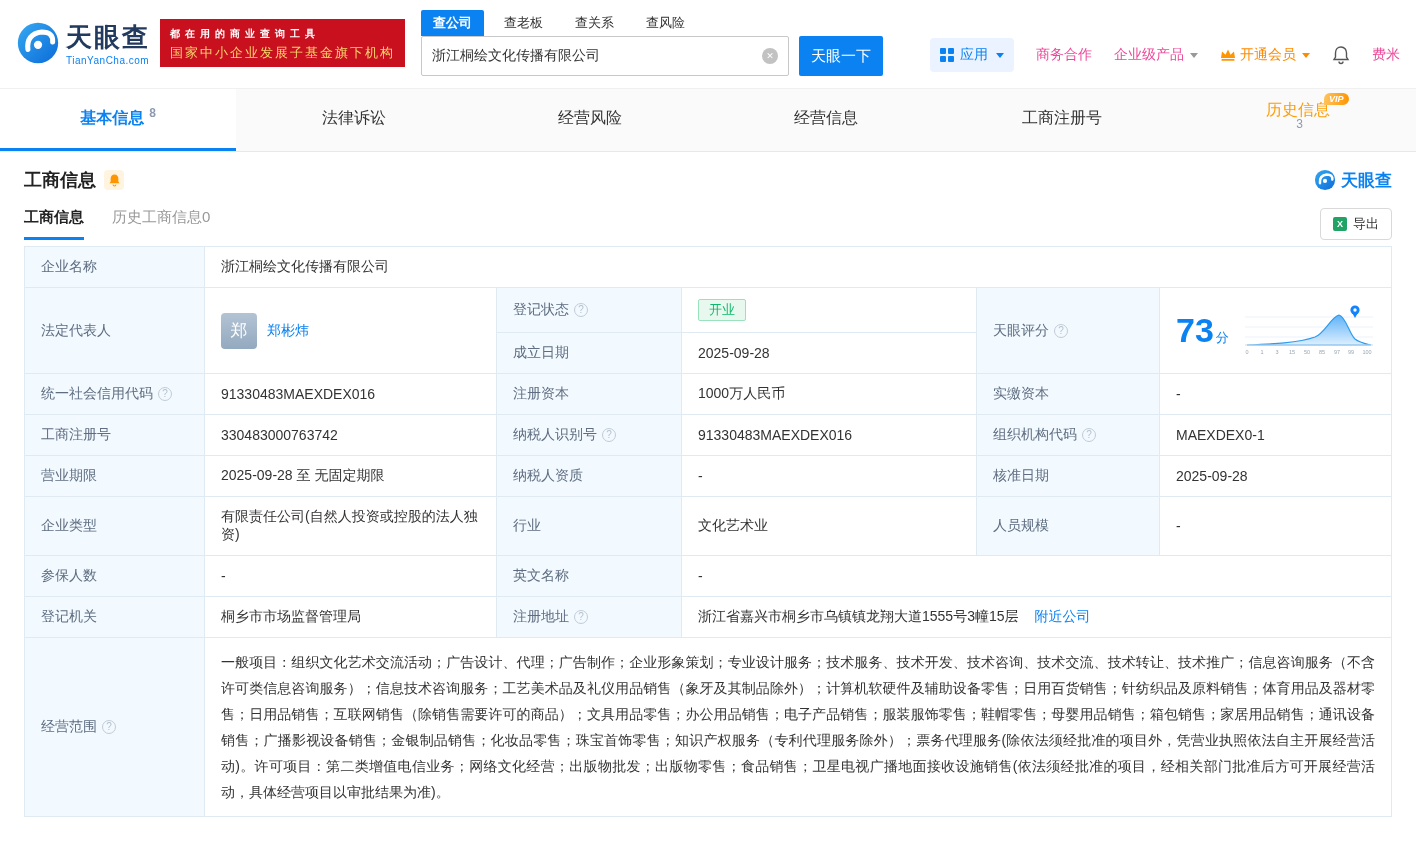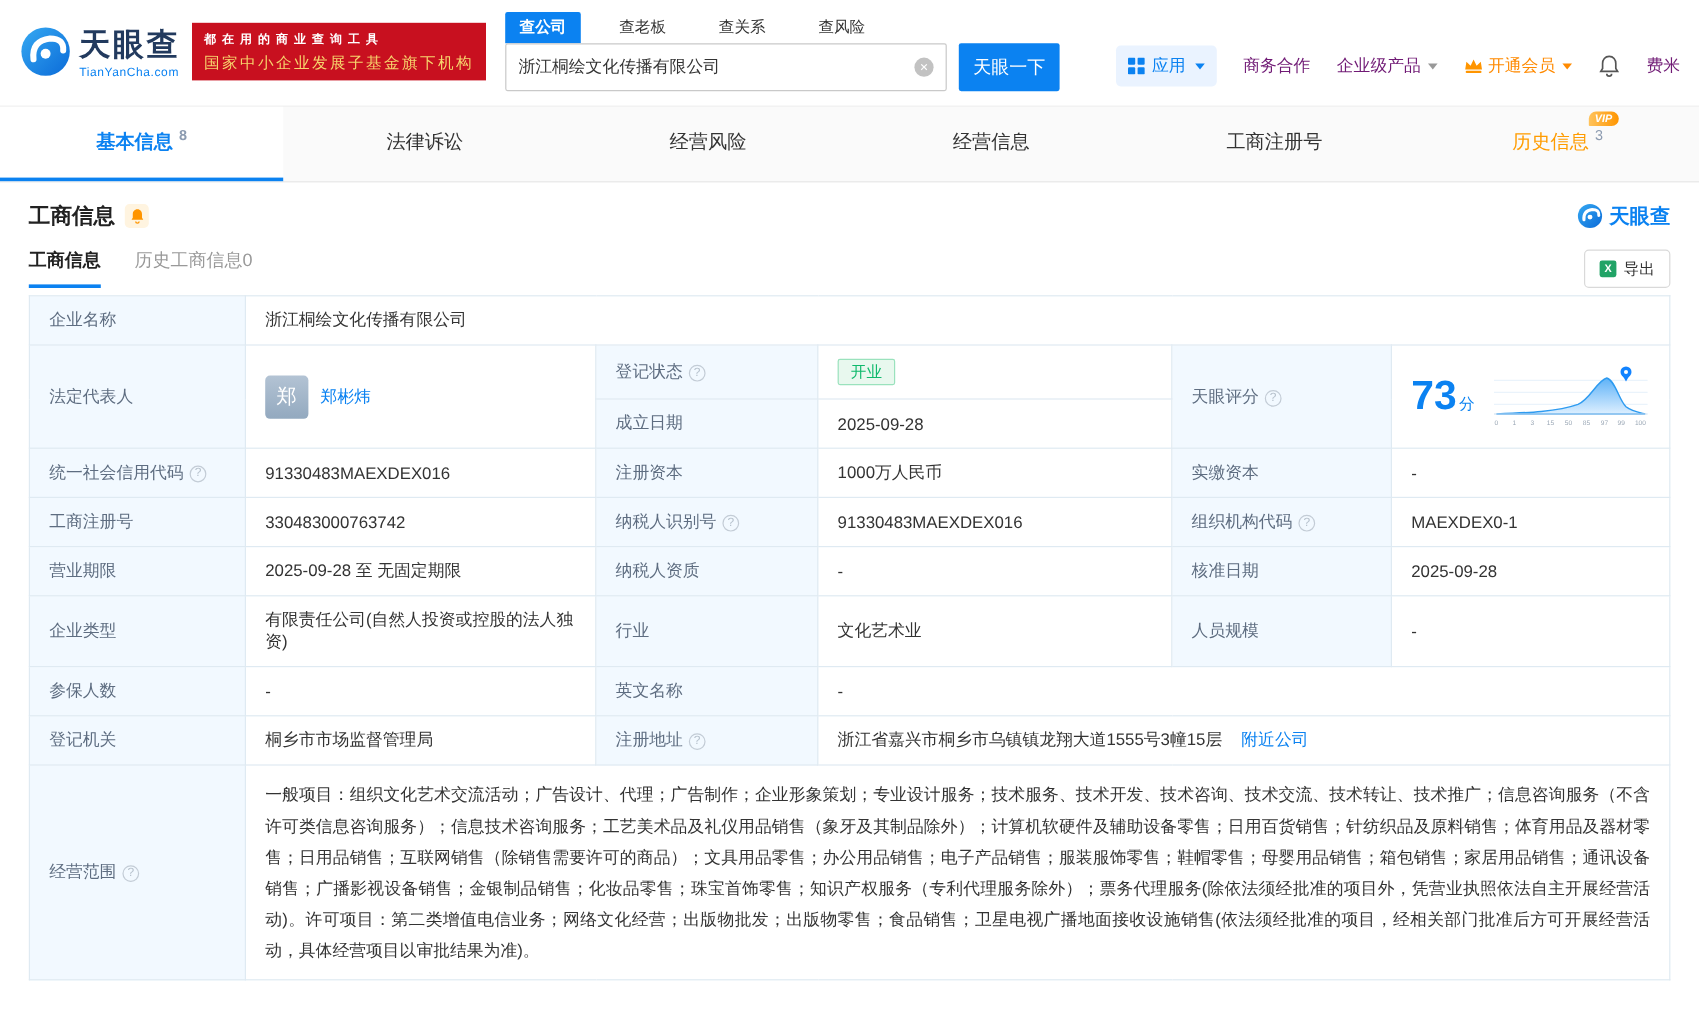--- a/index.html
+++ b/index.html
@@ -10,52 +10,52 @@
   
   .topbar { display:flex; align-items:flex-end; padding:10px 16px 12px; }
   .logo { display:flex; align-items:center; gap:6px; align-self:center; cursor:pointer; }
   .logo-cn { font-size:26px; font-weight:bold; color:#223a5e; letter-spacing:2px; }
   .logo-en { font-size:10px; color:#0b82f1; letter-spacing:.5px; }
   .slogan { align-self:center; margin-left:10px; background:#c8101f; padding:5px 10px; }
   .slogan-1 { color:#fff; font-weight:bold; font-size:10px; letter-spacing:5px; line-height:20px; }
   .slogan-2 { color:#f7d56d; font-size:13px; letter-spacing:2px; line-height:18px; }
 
   .search-block { margin-left:16px; }
-  .search-tabs { display:flex; gap:20px; font-size:13px; }
+  .search-tabs { display:flex; gap:8px; font-size:13px; }
   .stab { padding:4px 12px; cursor:pointer; color:#333; }
   .stab.active { background:#0b82f1; color:#fff; border-radius:2px 2px 0 0; font-weight:bold; }
   .search-row { display:flex; align-items:center; }
   .search-input-wrap { width:368px; height:40px; border:1px solid #c9c9c9; border-radius:2px;
     display:flex; align-items:center; padding:0 10px; background:#fff; }
   .search-input { flex:1; border:none; outline:none; font-size:14px; color:#333;
     font-family:"Liberation Sans","DejaVu Sans",sans-serif; }
   .clear-btn { width:16px; height:16px; border-radius:50%; background:#c2c2c2; color:#fff;
     font-size:9px; line-height:16px; text-align:center; cursor:pointer; }
   .search-btn { margin-left:10px; width:84px; height:40px; background:#0b82f1; color:#fff;
     border:none; border-radius:2px; font-size:15px; cursor:pointer; }
 
   .top-right { margin-left:auto; display:flex; align-items:center; gap:22px; font-size:14px;
     padding-bottom:4px; white-space:nowrap; }
   .apps-btn { display:flex; align-items:center; gap:6px; background:#eaf3ff; color:#0b82f1;
     padding:8px 10px; border-radius:4px; cursor:pointer; }
-  .nav-link { color:#701a75; cursor:pointer; display:inline-flex; align-items:center; gap:4px; }
+  .nav-link { color:#ec4899; cursor:pointer; display:inline-flex; align-items:center; gap:4px; }
   .nav-link.vip { color:#ff8a00; }
   .caret { width:0; height:0; border-left:4px solid transparent; border-right:4px solid transparent;
     border-top:5px solid currentColor; display:inline-block; margin-left:2px; }
   .caret.gray { color:#999; }
   .bell-wrap { cursor:pointer; display:flex; align-items:center; }
 
   
   .main-tabs { display:flex; height:64px; background:#fafafa; border-top:1px solid #f0f0f0;
     border-bottom:1px solid #e8e8e8; }
   .mtab { flex:1; display:flex; align-items:center; justify-content:center; gap:2px;
     font-size:16px; color:#333; cursor:pointer; position:relative; border-bottom:3px solid transparent; }
   .mtab.active { background:#fff; color:#0b82f1; font-weight:bold; border-bottom-color:#0b82f1; }
   .tab-count { font-size:12px; color:#8c9bb0; position:relative; top:-6px; margin-left:3px; }
-  .mtab.history { color:#ff9c00; }
+  .mtab.history { color:#ff9c00;flex-direction:column; }
   .vip-badge { position:absolute; top:4px; left:50%; margin-left:26px; background:linear-gradient(90deg,#ffc35c,#ff9500);
     color:#fff; font-size:9px; font-weight:bold; font-style:italic; padding:1px 5px;
     border-radius:7px 7px 7px 1px; }
 
   
   .content { padding:0 24px; }
   .section-head { margin-top:16px; display:flex; align-items:center; justify-content:space-between; }
   .section-title-wrap { display:flex; align-items:center; gap:8px; }
   .section-title { font-size:18px; font-weight:bold; color:#222; }
   .monitor-bell { width:20px; height:20px; border-radius:4px; background:#fff4e0; display:flex;

